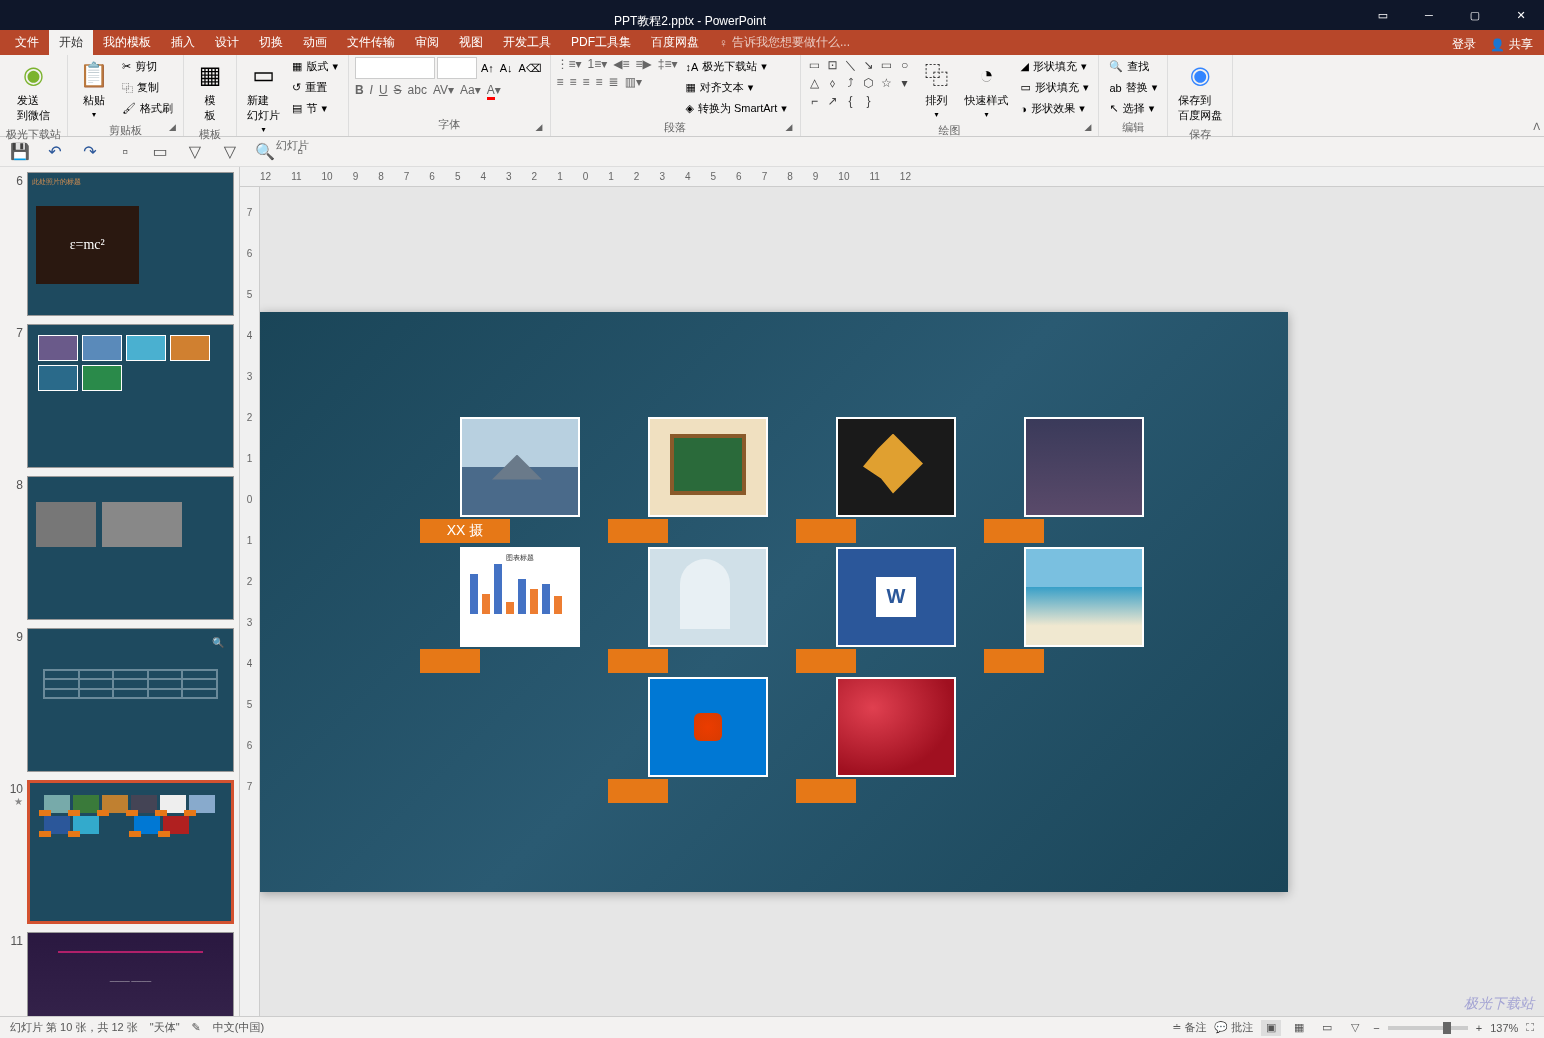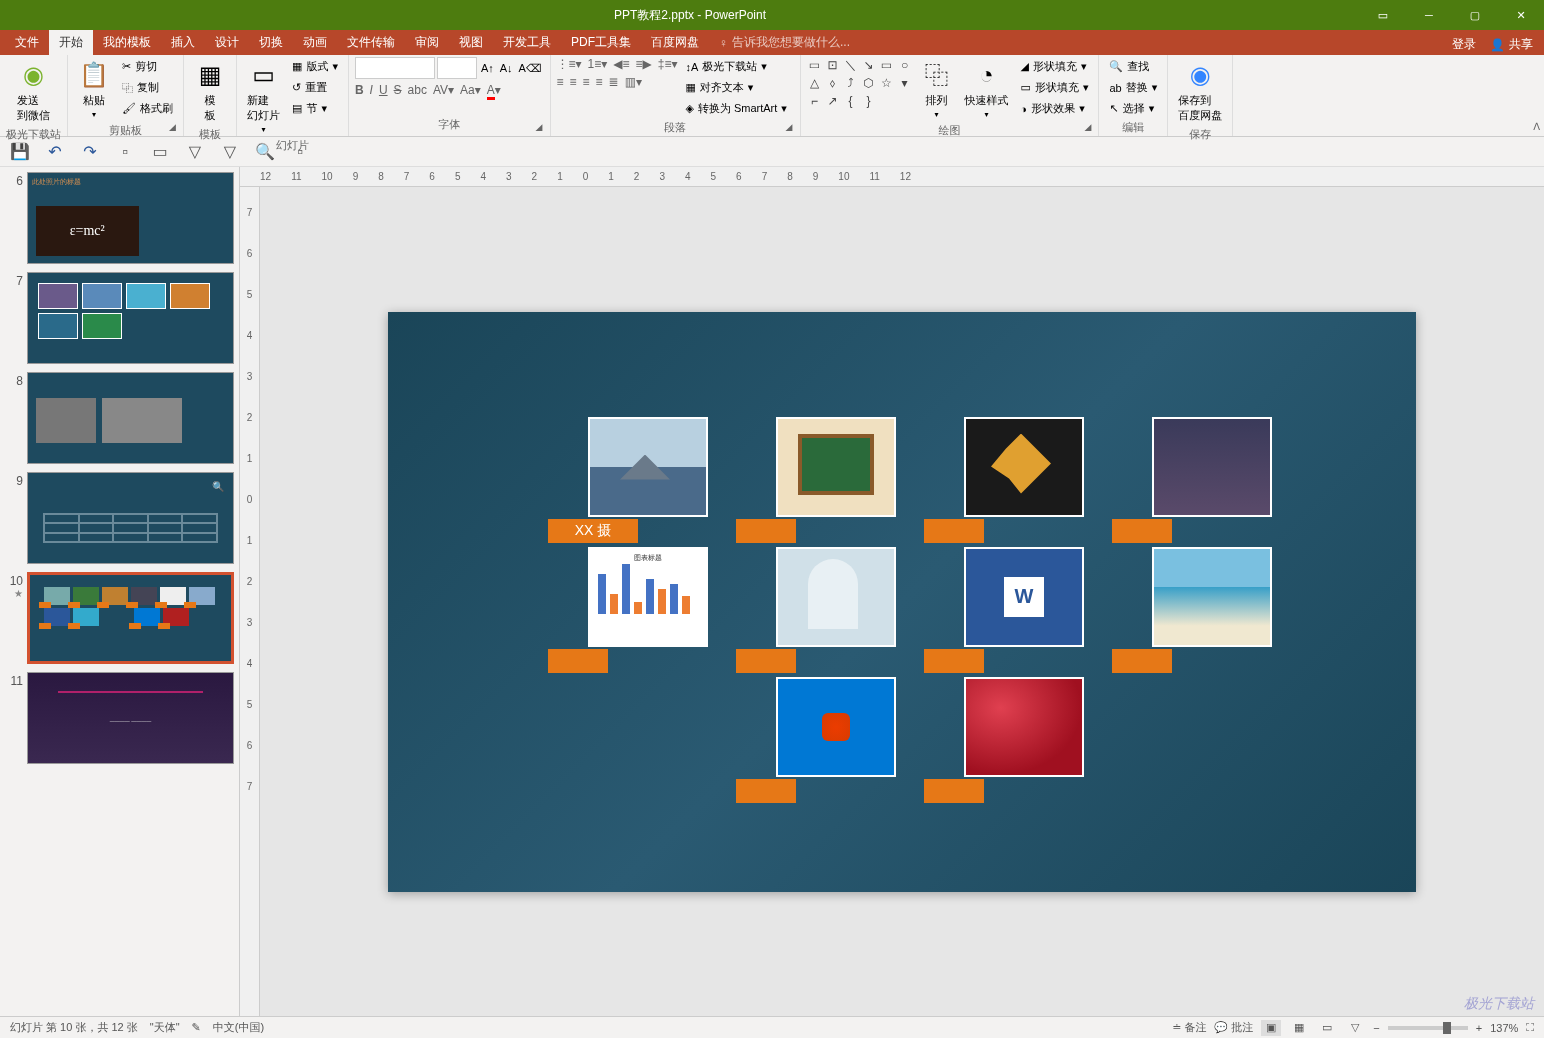--- a/index.html
+++ b/index.html
@@ -1,19 +1,19 @@
 <!DOCTYPE html>
 <html><head>
 <meta charset="utf-8">
 <style>
 * { margin: 0; padding: 0; box-sizing: border-box; font-family: "Microsoft YaHei", "Segoe UI", sans-serif; }
 body { background: #f3f3f3; width: 1544px; height: 1038px; overflow: hidden; display: flex; flex-direction: column; }
 
 
-.title-bar { background: #4d7c0f; height: 30px; display: flex; align-items: center; color: white; font-size: 12px; }
+.title-bar { background: #0f172a; height: 30px; display: flex; align-items: flex-end; color: white; font-size: 12px; }
 .title-bar .title-text { flex: 1; text-align: center; }
 .title-bar .win-controls { display: flex; gap: 0; }
 .win-btn { width: 46px; height: 30px; display: flex; align-items: center; justify-content: center; cursor: pointer; font-size: 11px; }
 
 
 .tabs-row { background: #b7472a; height: 25px; display: flex; align-items: flex-end; padding: 0 5px; }
 .tab { padding: 4px 10px; color: white; font-size: 12px; cursor: pointer; }
 .tab.active { background: #f3f2f1; color: #333; }
 .tell-me { color: rgba(255,255,255,0.7); font-size: 12px; padding: 4px 10px; display: flex; align-items: center; gap: 4px; }
 .tabs-right { margin-left: auto; display: flex; align-items: center; gap: 8px; color: white; font-size: 12px; }
@@ -32,30 +32,30 @@
 
 
 .qat { background: #f3f2f1; height: 30px; display: flex; align-items: center; gap: 15px; padding: 0 10px; border-bottom: 1px solid #ddd; }
 .qat-btn { width: 20px; height: 20px; display: flex; align-items: center; justify-content: center; cursor: pointer; color: #555; }
 
 
 .main { flex: 1; display: flex; overflow: hidden; }
 .slide-panel { width: 240px; background: #f3f2f1; overflow-y: auto; padding: 5px; border-right: 1px solid #ccc; position: relative; }
 .thumb-wrap { display: flex; gap: 4px; margin-bottom: 8px; }
 .thumb-num { width: 18px; text-align: right; font-size: 12px; color: #555; padding-top: 2px; }
-.thumb { flex: 1; height: 92px; background: #1e4a5f; border: 1px solid #999; cursor: pointer; position: relative; overflow: hidden; }
+.thumb { flex: 1; height: 144px; background: #1e4a5f; border: 1px solid #999; cursor: pointer; position: relative; overflow: hidden; }
 .thumb.selected { border: 3px solid #d35230; }
 .thumb-star { font-size: 10px; color: #888; }
 
 
 .editor { flex: 1; background: #e6e6e6; display: flex; flex-direction: column; overflow: hidden; }
 .ruler-h { height: 20px; background: #f0f0f0; border-bottom: 1px solid #ccc; display: flex; align-items: center; padding-left: 20px; font-size: 10px; color: #666; gap: 20px; overflow: hidden; }
 .ruler-container { flex: 1; display: flex; overflow: hidden; }
 .ruler-v { width: 20px; background: #f0f0f0; border-right: 1px solid #ccc; display: flex; flex-direction: column; align-items: center; font-size: 10px; color: #666; gap: 30px; padding-top: 20px; }
-.slide-area { flex: 1; display: flex; align-items: center; justify-content: center; overflow: hidden; }
+.slide-area { flex: 1; display: flex; align-items: center; justify-content: flex-start; overflow: hidden; }
 .slide { width: 1028px; height: 580px; background: linear-gradient(135deg, #1a4558, #2a5a72, #1a4558); position: relative; box-shadow: 0 2px 10px rgba(0,0,0,0.3); }
 
 
 .img-grid { position: absolute; left: 200px; top: 105px; display: grid; grid-template-columns: repeat(4, 140px); grid-template-rows: repeat(3, 120px); gap: 10px 48px; }
 .img-item { position: relative; }
 .img-box { width: 120px; height: 100px; background: #fff; border: 2px solid white; position: relative; overflow: hidden; }
 .label-box { position: absolute; bottom: -6px; left: -40px; width: 60px; height: 24px; background: #e67817; }
 .label-box.lg { width: 90px; }
 
 

